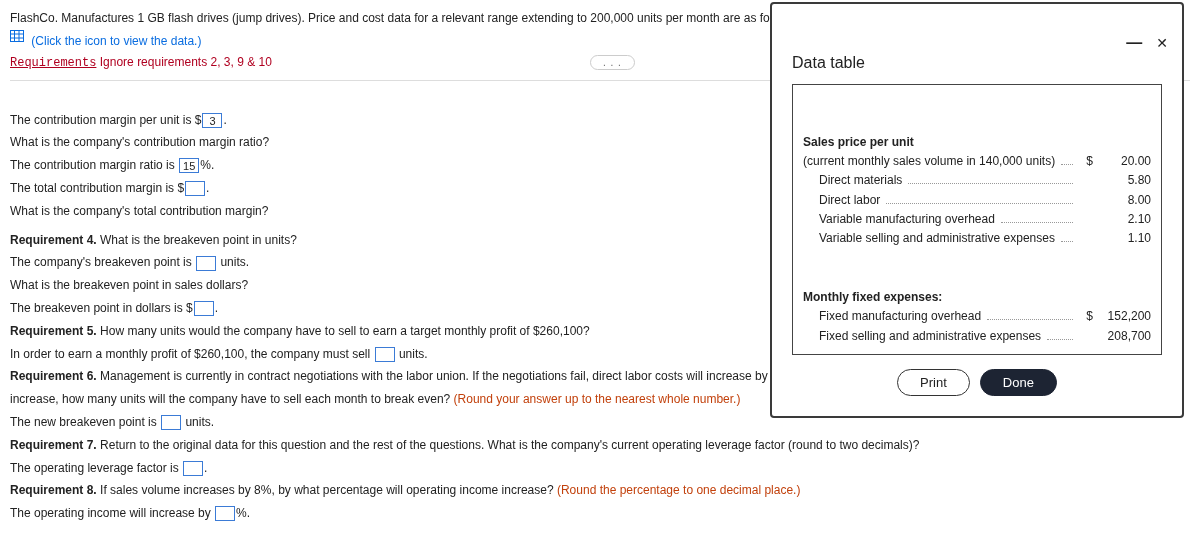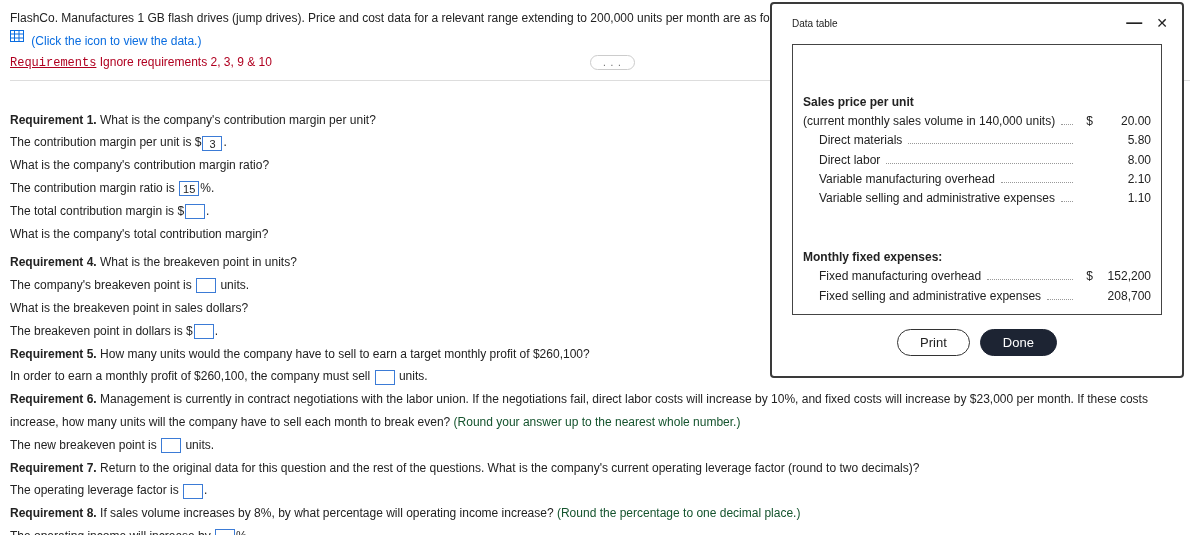--- a/index.html
+++ b/index.html
@@ -43,21 +43,21 @@
     border: 1px solid #ccc;
     border-radius: 10px;
     padding: 1px 12px;
     font-size: 10px;
     color: #666;
     background: #fff;
     letter-spacing: 1px;
   }
   .qbody { line-height: 1.9; margin-top: 28px; }
   .bold { font-weight: bold; margin-top: 40px; }
-  .hint { color: #14532d; margin-top: 6px; }
+  .hint { color: #c2410c; margin-top: 6px; }
   .ans-box {
     display: inline-block;
     min-width: 20px;
     height: 15px;
     border: 1px solid #3b7bd6;
     vertical-align: middle;
     text-align: center;
     font-size: 11px;
     line-height: 14px;
     padding: 0 3px;
@@ -73,21 +73,21 @@
     border: 2px solid #3a3a3a;
     border-radius: 4px;
     background: #fff;
   }
   .modal-head {
     display: flex;
     align-items: center;
     justify-content: space-between;
     padding: 10px 14px 6px 20px;
   }
-  .modal-title { font-size: 10px; }
+  .modal-title { font-size: 16px; margin-top: 40px; }
   .modal-ctrl { display: flex; gap: 14px; align-items: center; }
   .modal-ctrl span { cursor: pointer; }
   .min-icon { font-weight: bold; font-size: 16px; }
   .close-icon { font-size: 14px; }
   .modal-body { padding: 6px 20px 16px 20px; }
   .tbl {
     border: 1px solid #444;
     padding: 8px 10px;
   }
   .row {
@@ -147,21 +147,20 @@
       <span> </span>
       <span class="ignore-note">Ignore requirements 2, 3, 9 &amp; 10</span>
     </div>
   </div>
 
   <hr class="sep">
 
   <div class="etc-pill">. . .</div>
 
   <div class="qbody">
-    <div><span class="bold">Requirement 1.</span> <span>What is the company's contribution margin per unit?</span></div>
     <div>
       <span>The contribution margin per unit is $</span><span class="ans-box">3</span><span>.</span>
     </div>
 
     <div>What is the company's contribution margin ratio?</div>
     <div>
       <span>The contribution margin ratio is </span><span class="ans-box">15</span><span>%.</span>
     </div>
 
     <div>

